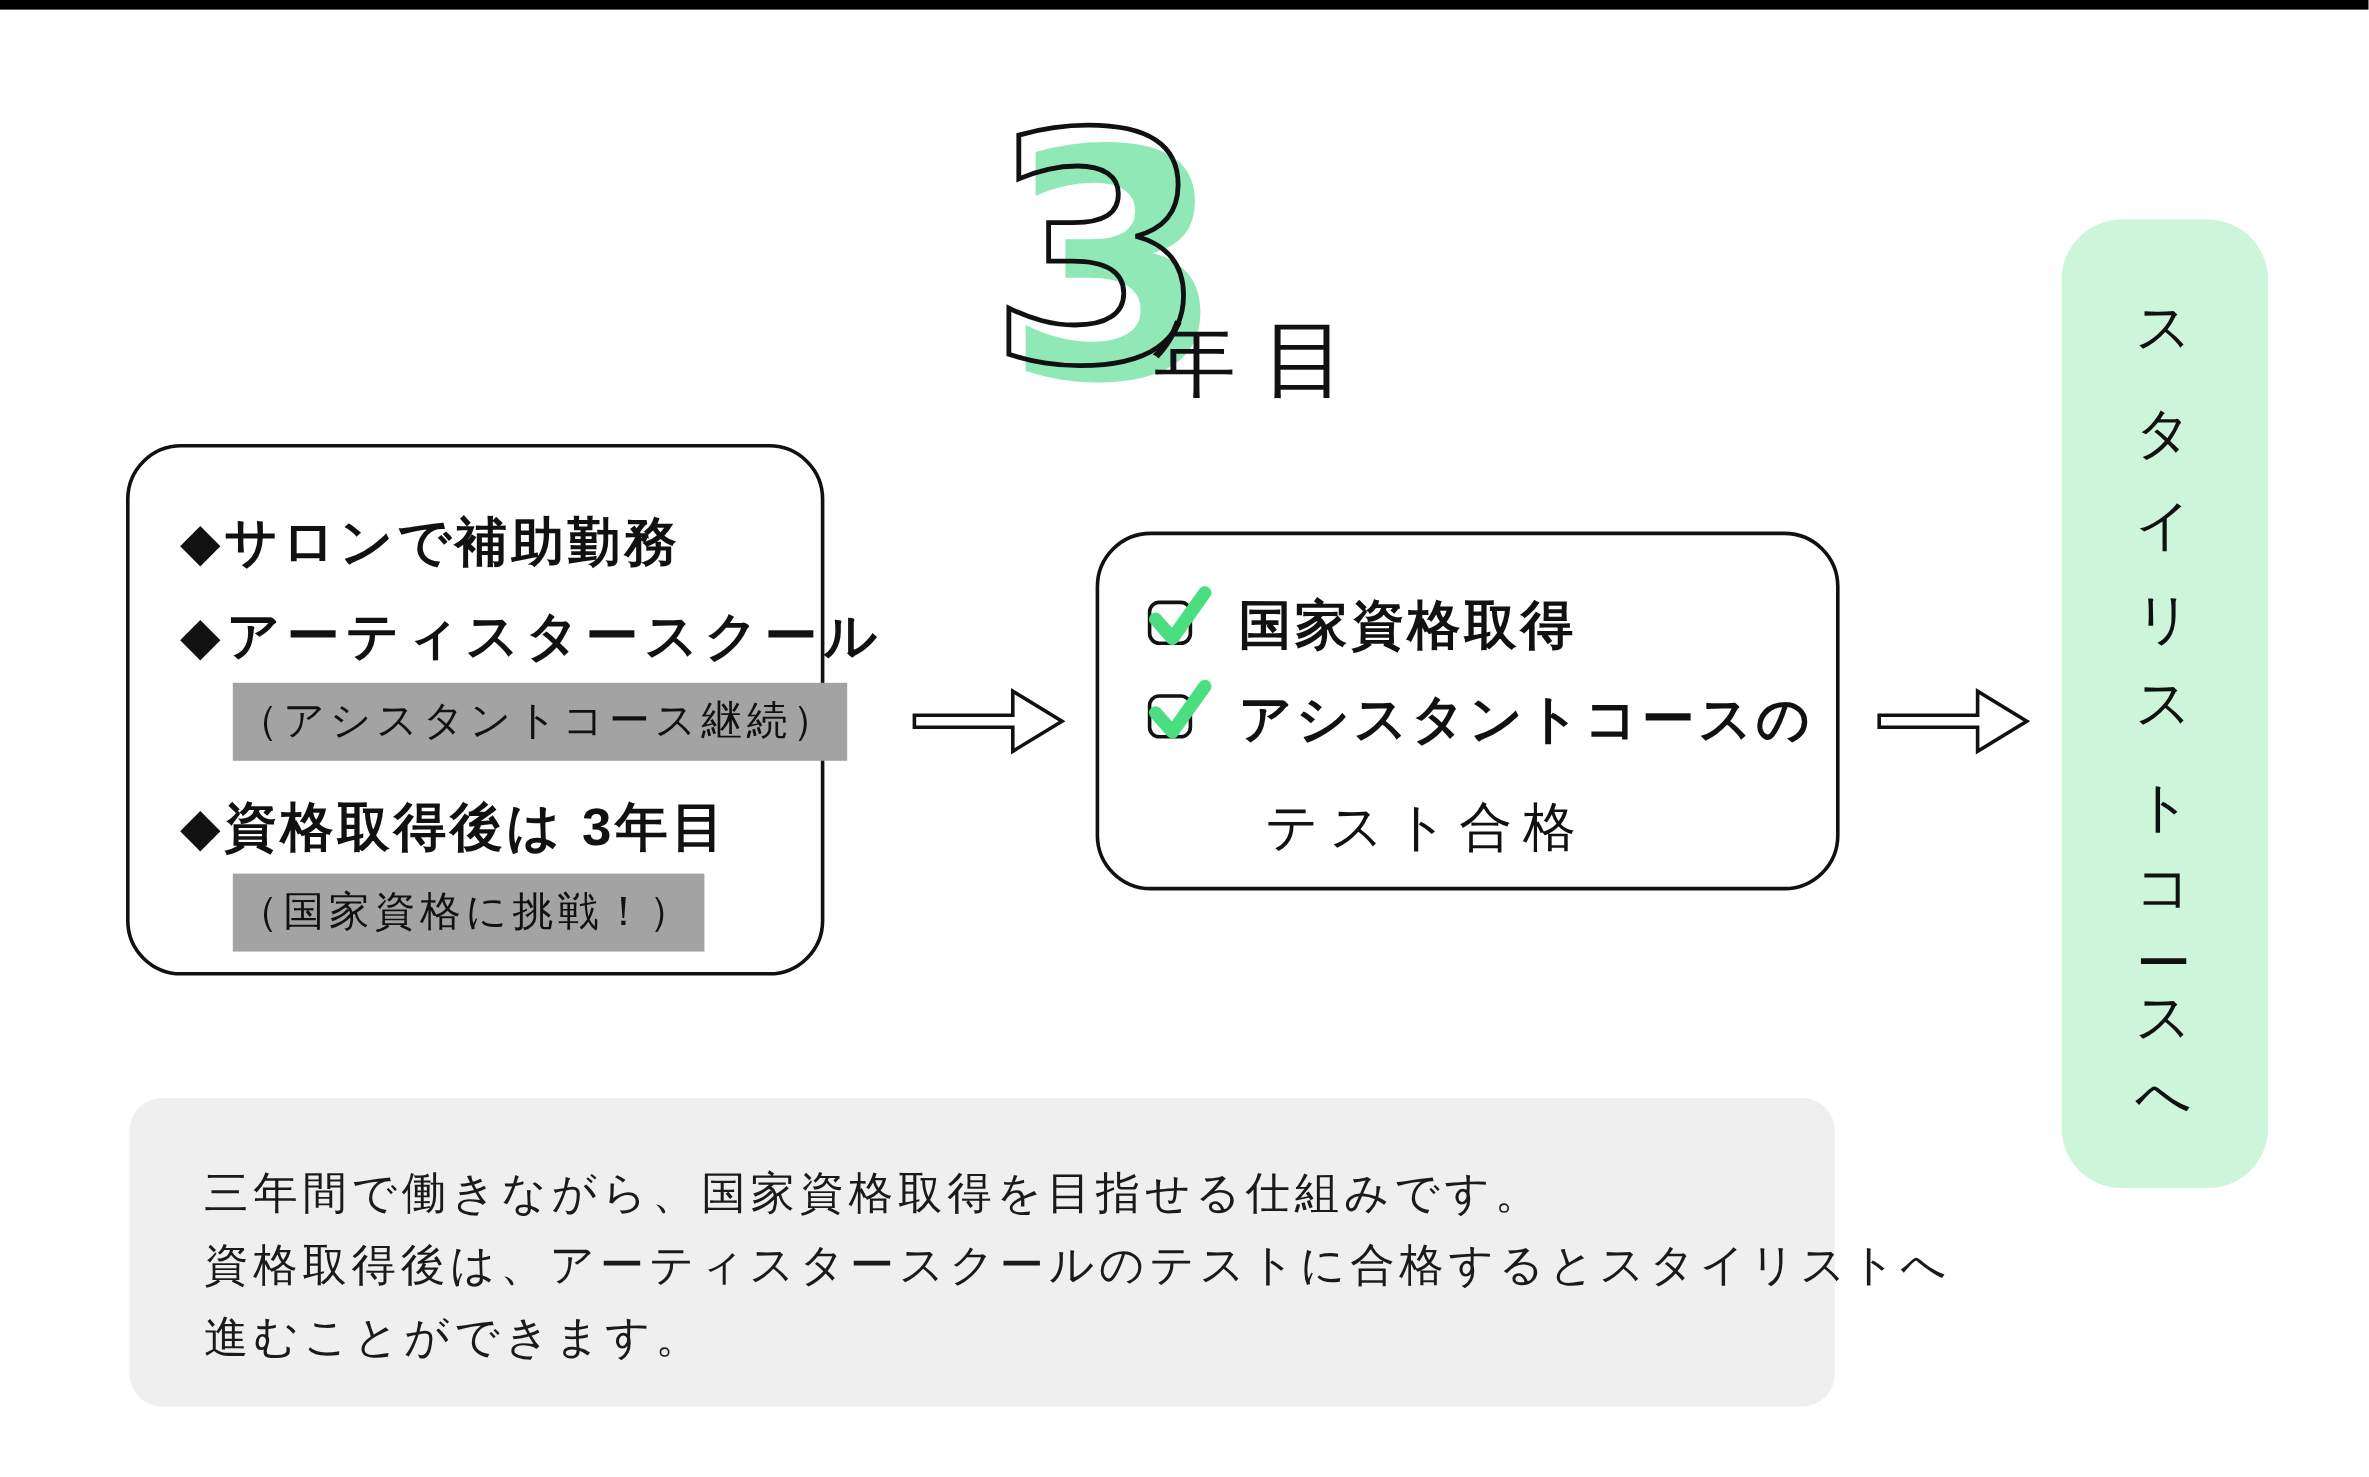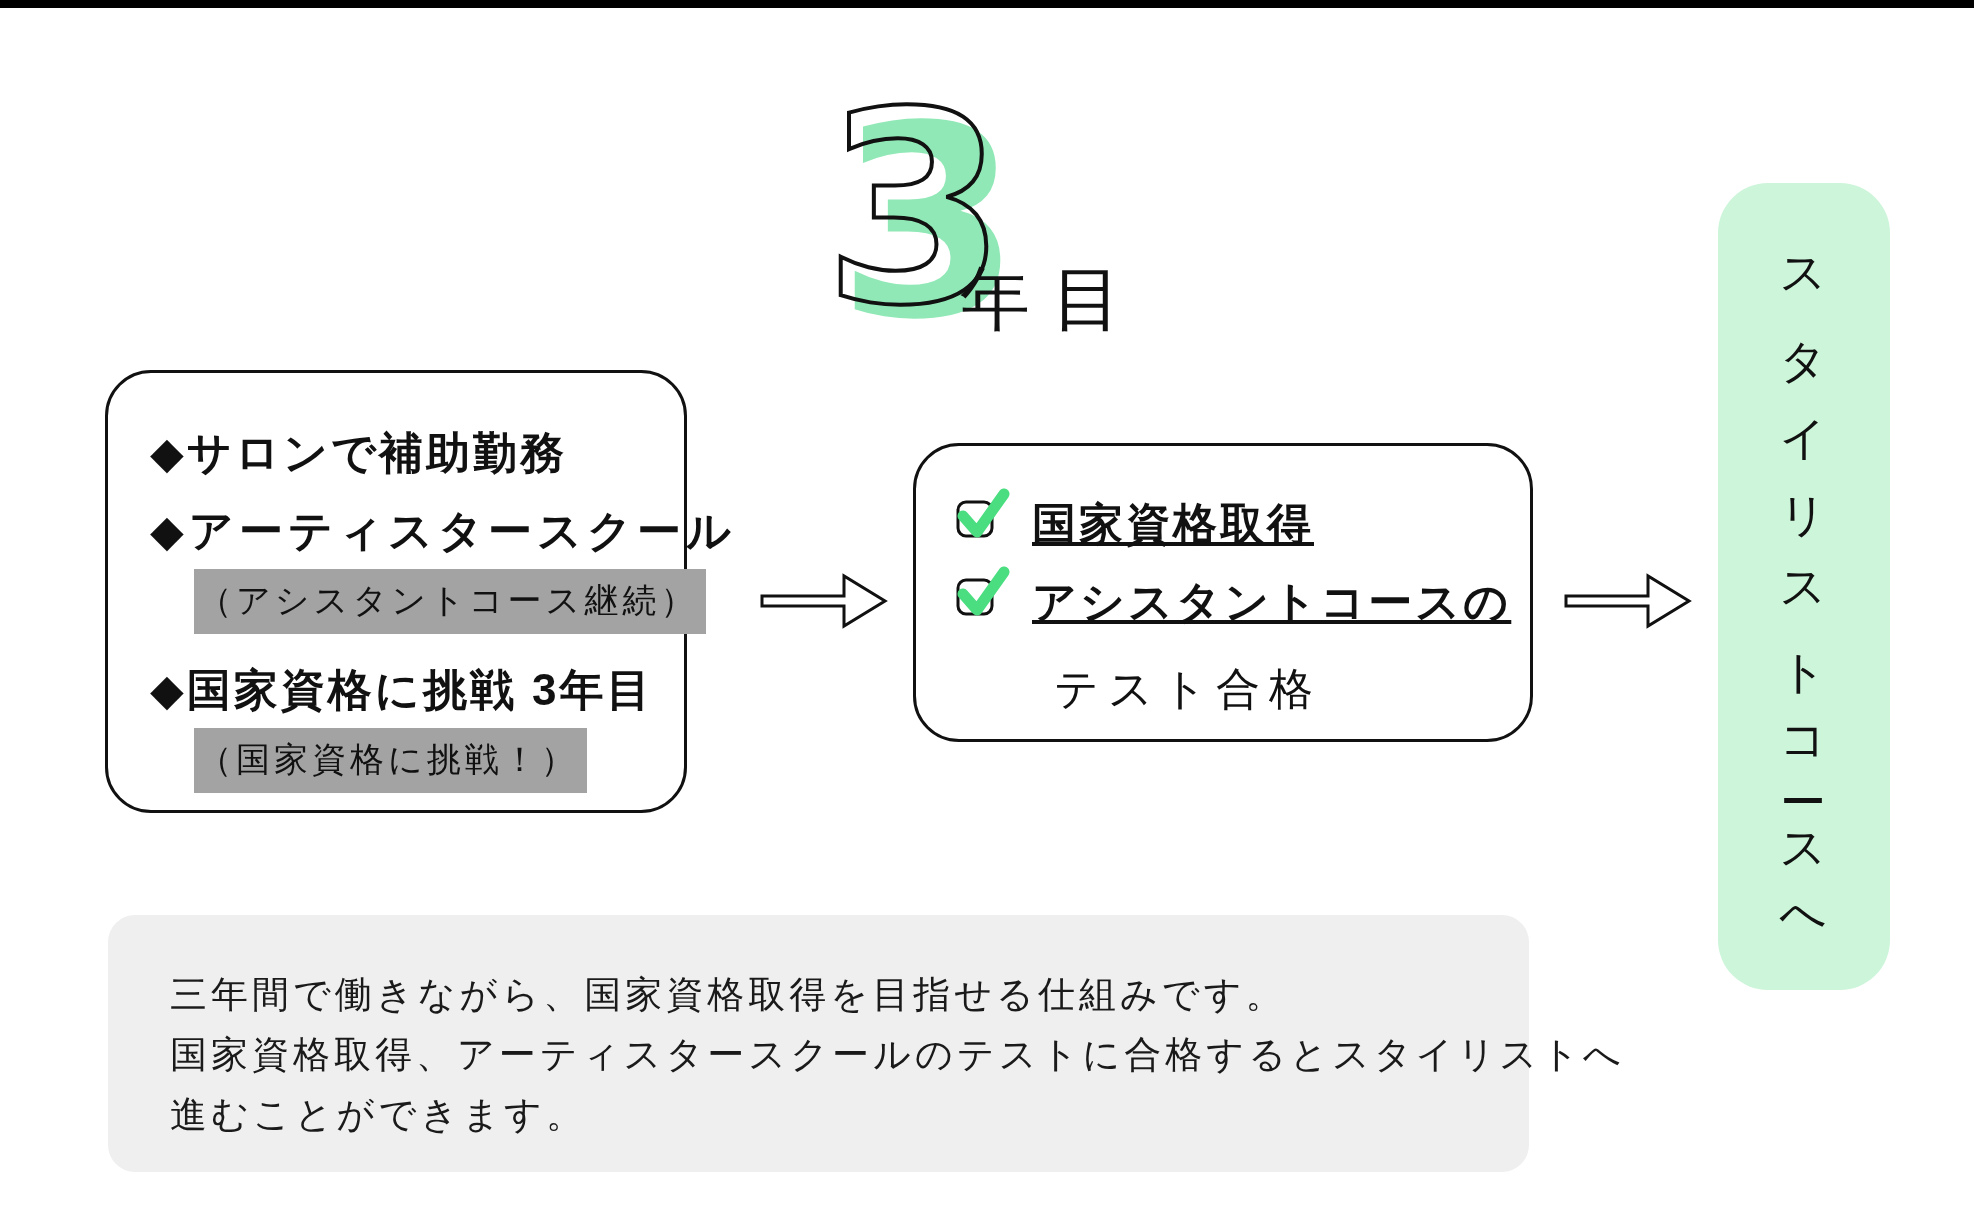--- a/index.html
+++ b/index.html
@@ -17,21 +17,21 @@
   .outline-box{position:absolute;border:3px solid #111;border-radius:46px;background:#fff;box-sizing:border-box;}
   .left-box{left:105px;top:370px;width:582px;height:443px;padding:58px 0 0 42px;}
   .mid-box{left:913px;top:443px;width:620px;height:299px;padding:46px 0 0 38px;}
 
   .bullet-item{font-size:44px;font-weight:600;letter-spacing:3px;white-space:nowrap;line-height:1.0;}
   .bullet-item.spread{letter-spacing:5px;}
   .bullet-item + .bullet-item{margin-top:30px;}
   .note-line{margin:16px 0 34px 44px;}
   .note-chip{display:inline-block;background:#a3a3a3;font-size:34px;font-weight:400;letter-spacing:4px;padding:9px 8px 10px 4px;white-space:nowrap;}
 
-  .check-row{display:flex;align-items:center;margin-bottom:22px;text-decoration:underline;}
+  .check-row{display:flex;align-items:flex-start;margin-bottom:22px;}
   .check-row .cbx{flex:0 0 auto;margin-right:22px;position:relative;top:-6px;}
   .check-label{font-size:44px;font-weight:600;letter-spacing:3px;white-space:nowrap;line-height:1.0;padding-top:8px;}
   .check-cont{margin:34px 0 0 100px;font-size:44px;font-weight:400;letter-spacing:9px;white-space:nowrap;}
 
   
   .flow-arrow{position:absolute;width:128px;height:56px;}
   .arrow1{left:760px;top:573px;}
   .arrow2{left:1564px;top:573px;}
 
   
@@ -61,21 +61,21 @@
   </div>
 
   <div class="outline-box left-box">
     <div class="bullet-item"><span>◆</span><span>サロンで補助勤務</span></div>
 
     <div class="bullet-item spread" style="margin-top:34px;"><span>◆</span><span>アーティスタースクール</span></div>
     <div class="note-line">
       <span class="note-chip">（アシスタントコース継続）</span>
     </div>
 
-    <div class="bullet-item" style="margin-top:0;"><span>◆</span><span>国家資格に挑戦 3年目</span></div>
+    <div class="bullet-item" style="margin-top:0;"><span>◆</span><span>資格取得後は 3年目</span></div>
     <div class="note-line">
       <span class="note-chip">（国家資格に挑戦！）</span>
     </div>
   </div>
 
   <svg class="flow-arrow arrow1" viewBox="0 0 128 56">
     <polygon points="2,23 84,23 84,3 125,28 84,53 84,33 2,33" fill="#ffffff" stroke="#111" stroke-width="3"></polygon>
   </svg>
 
   <div class="outline-box mid-box">
@@ -99,17 +99,17 @@
   <svg class="flow-arrow arrow2" viewBox="0 0 128 56">
     <polygon points="2,23 84,23 84,3 125,28 84,53 84,33 2,33" fill="#ffffff" stroke="#111" stroke-width="3"></polygon>
   </svg>
 
   <div class="goal-box">
     <div class="goal-label">スタイリストコースへ</div>
   </div>
 
   <div class="footer-box">
     <div class="footer-line">三年間で働きながら、国家資格取得を目指せる仕組みです。</div>
-    <div class="footer-line">国家資格取得、アーティスタースクールのテストに合格するとスタイリストへ</div>
+    <div class="footer-line">資格取得後は、アーティスタースクールのテストに合格するとスタイリストへ</div>
     <div class="footer-line">進むことができます。</div>
   </div>
 
 </div>
 
 </body></html>

